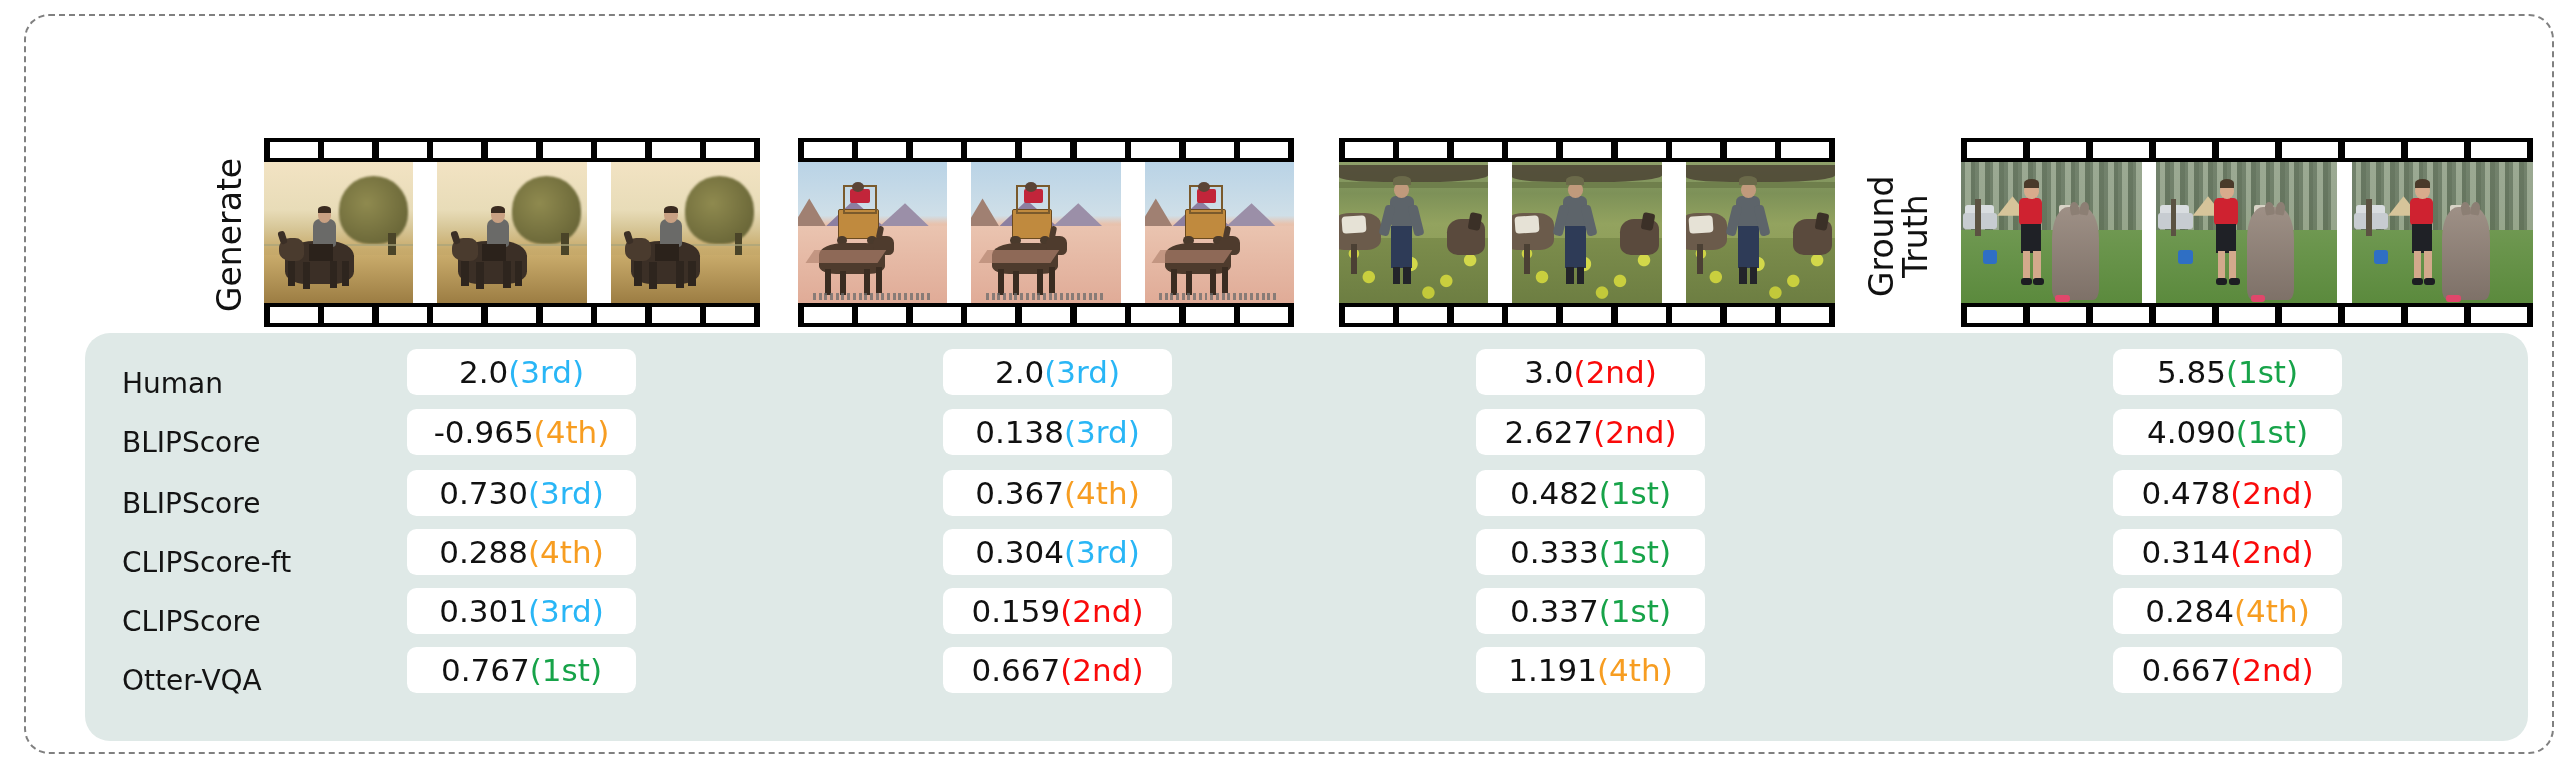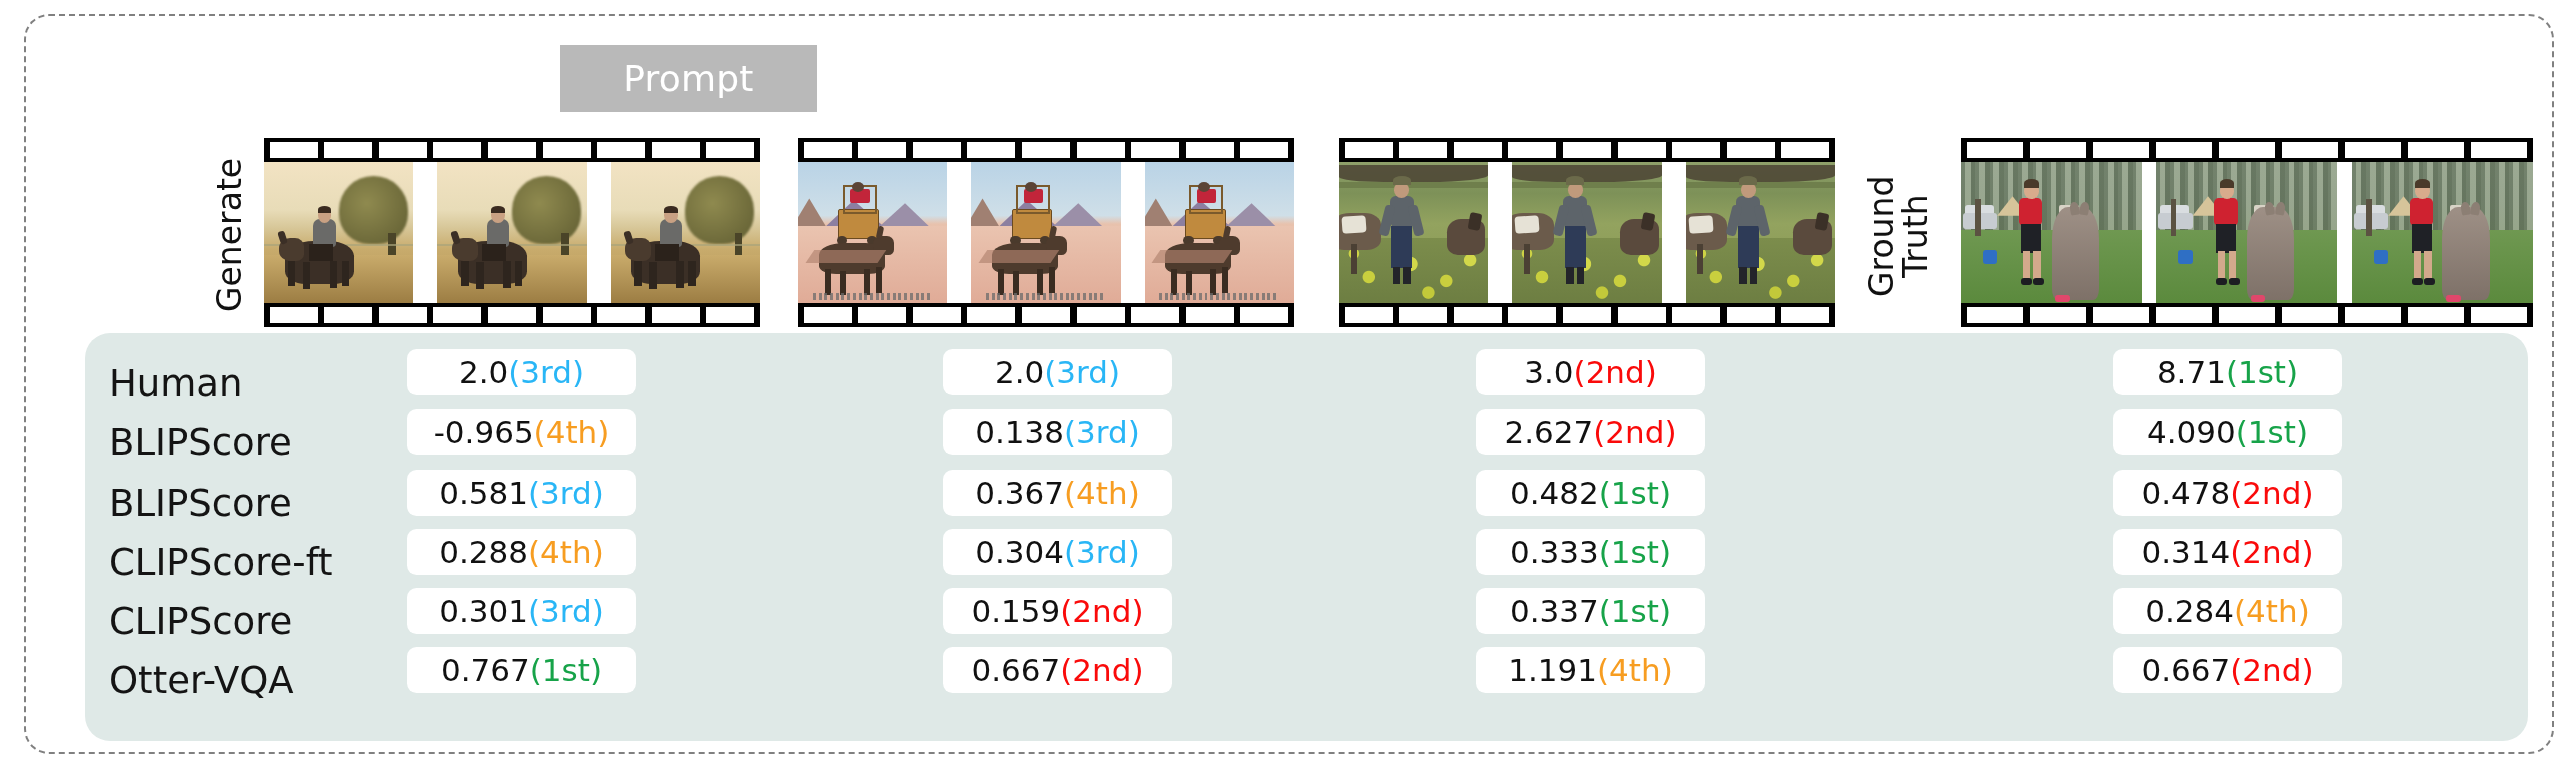--- a/index.html
+++ b/index.html
@@ -31,40 +31,37 @@
   .perf{flex:0 0 auto;height:16px;background:#ffffff;}
   .frames{flex:1;display:flex;align-items:stretch;justify-content:space-between;
           background:#ffffff;padding:0;}
   .frame{position:relative;overflow:hidden;background:#ffffff;}
   .gap{background:#ffffff;}
 
   
   .panel{position:absolute;left:59px;top:317px;width:2443px;height:408px;
          background:#dfe9e7;border-radius:25px;}
   .row{position:absolute;left:0;width:100%;height:59px;display:flex;align-items:center;}
-  .rowlabel{position:absolute;left:24px;font-size:37px;color:#141414;white-space:nowrap;margin-top:22px;}
+  .rowlabel{position:absolute;left:37px;font-size:28px;color:#141414;white-space:nowrap;margin-top:22px;}
   .cell{position:absolute;height:46px;border-radius:9.5px;background:#ffffff;
         display:flex;align-items:center;justify-content:center;}
   .score{font-size:31px;color:#111111;white-space:nowrap;}
   .rank{font-size:31px;white-space:nowrap;}
 
   .c0{left:322px;width:229px;}
   .c1{left:858px;width:229px;}
   .c2{left:1391px;width:229px;}
   .c3{left:2028px;width:229px;}
 </style>
 </head>
 <body>
 
 <div class="figure">
 
   <div class="prompt-row">
-    <div class="prompt-tag">
-      <span>Prompt</span>
-    </div>
   </div>
 
   <div class="vlabel" id="vlabel-generate">Generate</div>
   <div class="vlabel" id="vlabel-gt">Ground
 Truth</div>
 
   <div id="strips">
       <div class="strip" style="left: 238px; width: 496px;">
         <div class="perfs">
           <div class="perf" style="width: 48px;"></div>
@@ -569,21 +566,21 @@
         </div>
         <div class="cell c1">
           <span class="score">2.0</span>
           <span class="rank" style="color: rgb(41, 182, 246);">(3rd)</span>
         </div>
         <div class="cell c2">
           <span class="score">3.0</span>
           <span class="rank" style="color: rgb(250, 10, 10);">(2nd)</span>
         </div>
         <div class="cell c3">
-          <span class="score">8.71</span>
+          <span class="score">5.85</span>
           <span class="rank" style="color: rgb(23, 163, 73);">(1st)</span>
         </div>
       </div>
       <div class="row" style="top: 69px;">
         <div class="rowlabel">BLIPScore</div>
         <div class="cell c0">
           <span class="score">-0.965</span>
           <span class="rank" style="color: rgb(247, 157, 33);">(4th)</span>
         </div>
         <div class="cell c1">
@@ -595,21 +592,21 @@
           <span class="rank" style="color: rgb(250, 10, 10);">(2nd)</span>
         </div>
         <div class="cell c3">
           <span class="score">4.090</span>
           <span class="rank" style="color: rgb(23, 163, 73);">(1st)</span>
         </div>
       </div>
       <div class="row" style="top: 130px;">
         <div class="rowlabel">BLIPScore</div>
         <div class="cell c0">
-          <span class="score">0.581</span>
+          <span class="score">0.730</span>
           <span class="rank" style="color: rgb(41, 182, 246);">(3rd)</span>
         </div>
         <div class="cell c1">
           <span class="score">0.367</span>
           <span class="rank" style="color: rgb(247, 157, 33);">(4th)</span>
         </div>
         <div class="cell c2">
           <span class="score">0.482</span>
           <span class="rank" style="color: rgb(23, 163, 73);">(1st)</span>
         </div>

